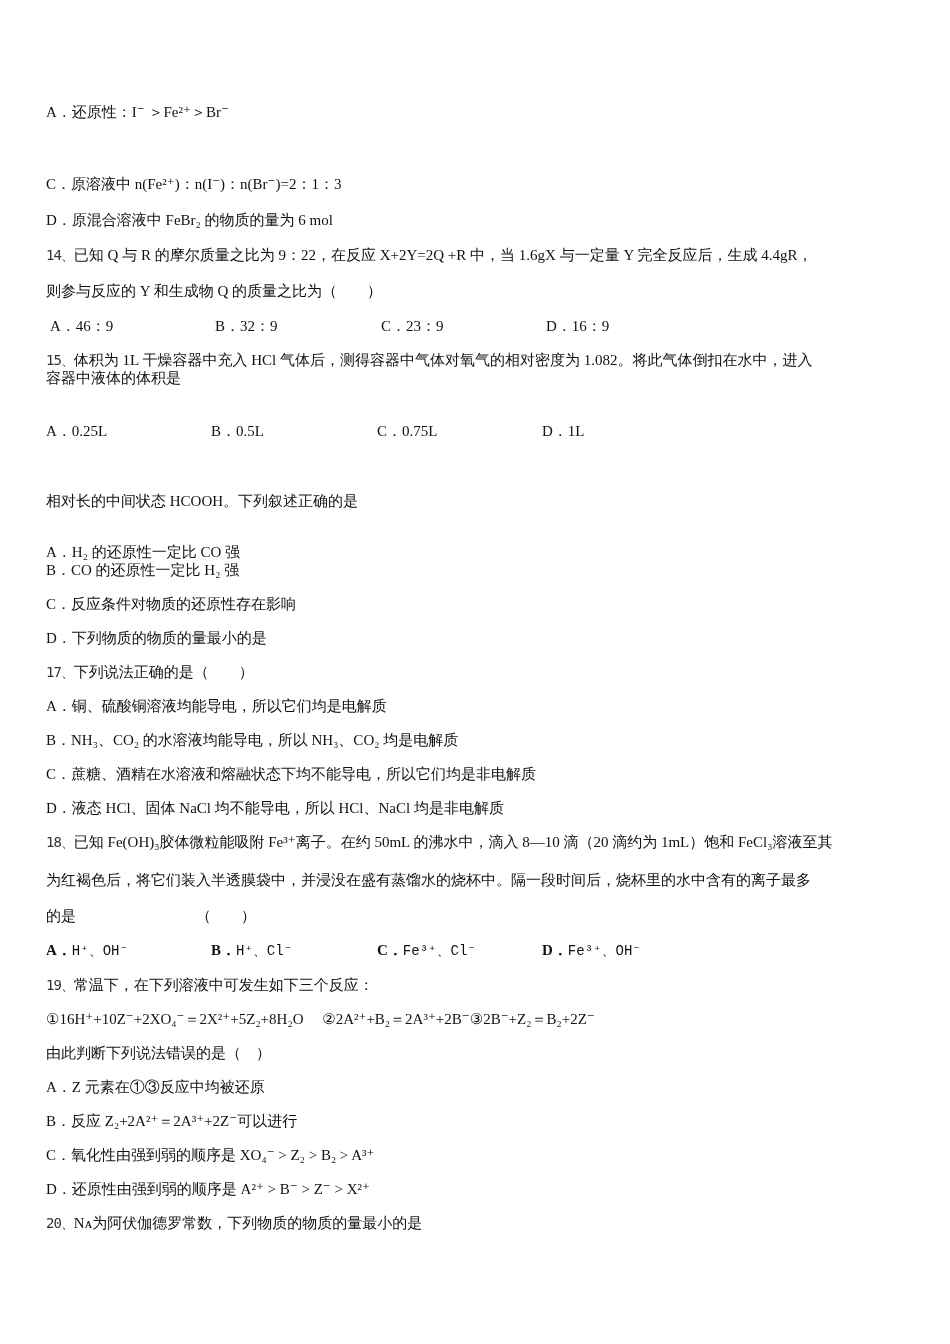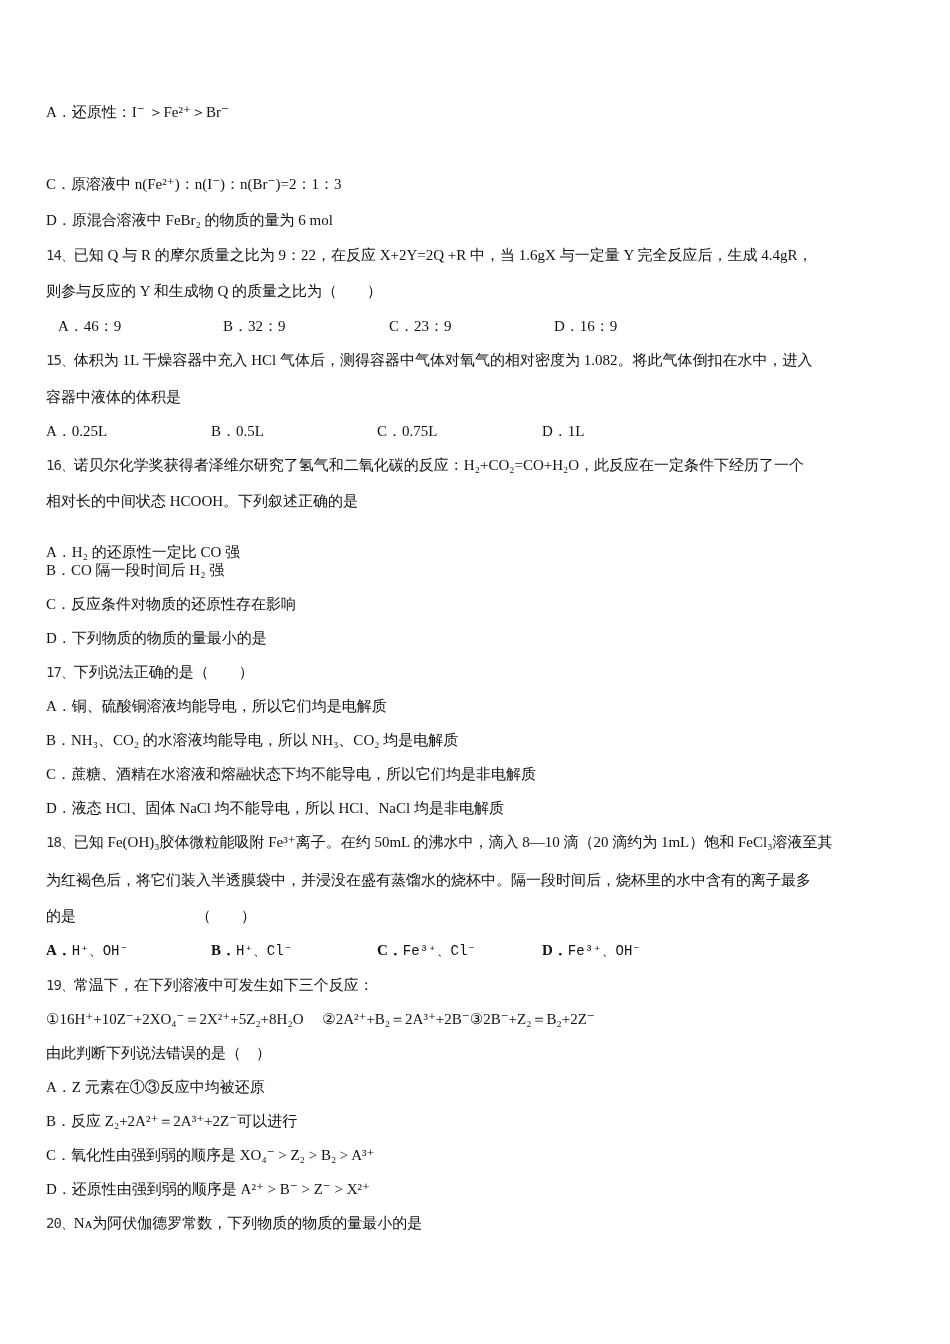--- a/index.html
+++ b/index.html
@@ -31,44 +31,41 @@
     <span>C．</span><span>原溶液中 n(Fe²⁺)：n(I⁻)：n(Br⁻)=2：1：3</span>
   </div>
   <div class="line b" style="top:210px">
     <span>D．</span><span>原混合溶液中 FeBr₂ 的物质的量为 6 mol</span>
   </div>
 
   <div class="line b" style="top:245px">
     <span class="qn">14、</span><span>已知 Q 与 R 的摩尔质量之比为 9：22，在反应 X+2Y=2Q +R 中，当 1.6gX 与一定量 Y 完全反应后，生成 4.4gR，</span>
   </div>
   <div class="line b" style="top:281px">则参与反应的 Y 和生成物 Q 的质量之比为（　　）</div>
-  <div class="line b" style="top:316px;left:12px;width:860px">
+  <div class="line b" style="top:316px;left:4px;width:860px">
     <span class="opt4" style="left:46px"><span>A．</span><span>46：9</span></span>
     <span class="opt4" style="left:211px"><span>B．</span><span>32：9</span></span>
     <span class="opt4" style="left:377px"><span>C．</span><span>23：9</span></span>
     <span class="opt4" style="left:542px"><span>D．</span><span>16：9</span></span>
   </div>
 
   <div class="line b" style="top:350px">
     <span class="qn">15、</span><span>体积为 1L 干燥容器中充入 HCl 气体后，测得容器中气体对氧气的相对密度为 1.082。将此气体倒扣在水中，进入</span>
   </div>
-  <div class="line b" style="top:387px">容器中液体的体积是</div>
+  <div class="line b" style="top:368px">容器中液体的体积是</div>
   <div class="line b" style="top:421px;left:0;width:950px">
     <span class="opt4" style="left:46px"><span>A．</span><span>0.25L</span></span>
     <span class="opt4" style="left:211px"><span>B．</span><span>0.5L</span></span>
     <span class="opt4" style="left:377px"><span>C．</span><span>0.75L</span></span>
     <span class="opt4" style="left:542px"><span>D．</span><span>1L</span></span>
   </div>
 
-  <div class="line b" style="top:455px">
-    <span class="qn">16、</span><span>诺贝尔化学奖获得者泽维尔研究了氢气和二氧化碳的反应：H₂+CO₂=CO+H₂O，此反应在一定条件下经历了一个</span>
-  </div>
   <div class="line b" style="top:491px">相对长的中间状态 HCOOH。下列叙述正确的是</div>
   <div class="line b" style="top:542px"><span>A．</span><span>H₂ 的还原性一定比 CO 强</span></div>
-  <div class="line b" style="top:560px"><span>B．</span><span>CO 隔一段时间后 H₂ 强</span></div>
+  <div class="line b" style="top:560px"><span>B．</span><span>CO 的还原性一定比 H₂ 强</span></div>
   <div class="line b" style="top:594px"><span>C．</span><span>反应条件对物质的还原性存在影响</span></div>
   <div class="line b" style="top:628px"><span>D．</span><span>下列物质的物质的量最小的是</span></div>
 
   <div class="line b" style="top:662px">
     <span class="qn">17、</span><span>下列说法正确的是（　　）</span>
   </div>
   <div class="line b" style="top:730px"><span>B．</span><span>NH₃、CO₂ 的水溶液均能导电，所以 NH₃、CO₂ 均是电解质</span></div>
   <div class="line b" style="top:696px"><span>A．</span><span>铜、硫酸铜溶液均能导电，所以它们均是电解质</span></div>
   <div class="line b" style="top:764px"><span>C．</span><span>蔗糖、酒精在水溶液和熔融状态下均不能导电，所以它们均是非电解质</span></div>
   <div class="line b" style="top:798px"><span>D．</span><span>液态 HCl、固体 NaCl 均不能导电，所以 HCl、NaCl 均是非电解质</span></div>

